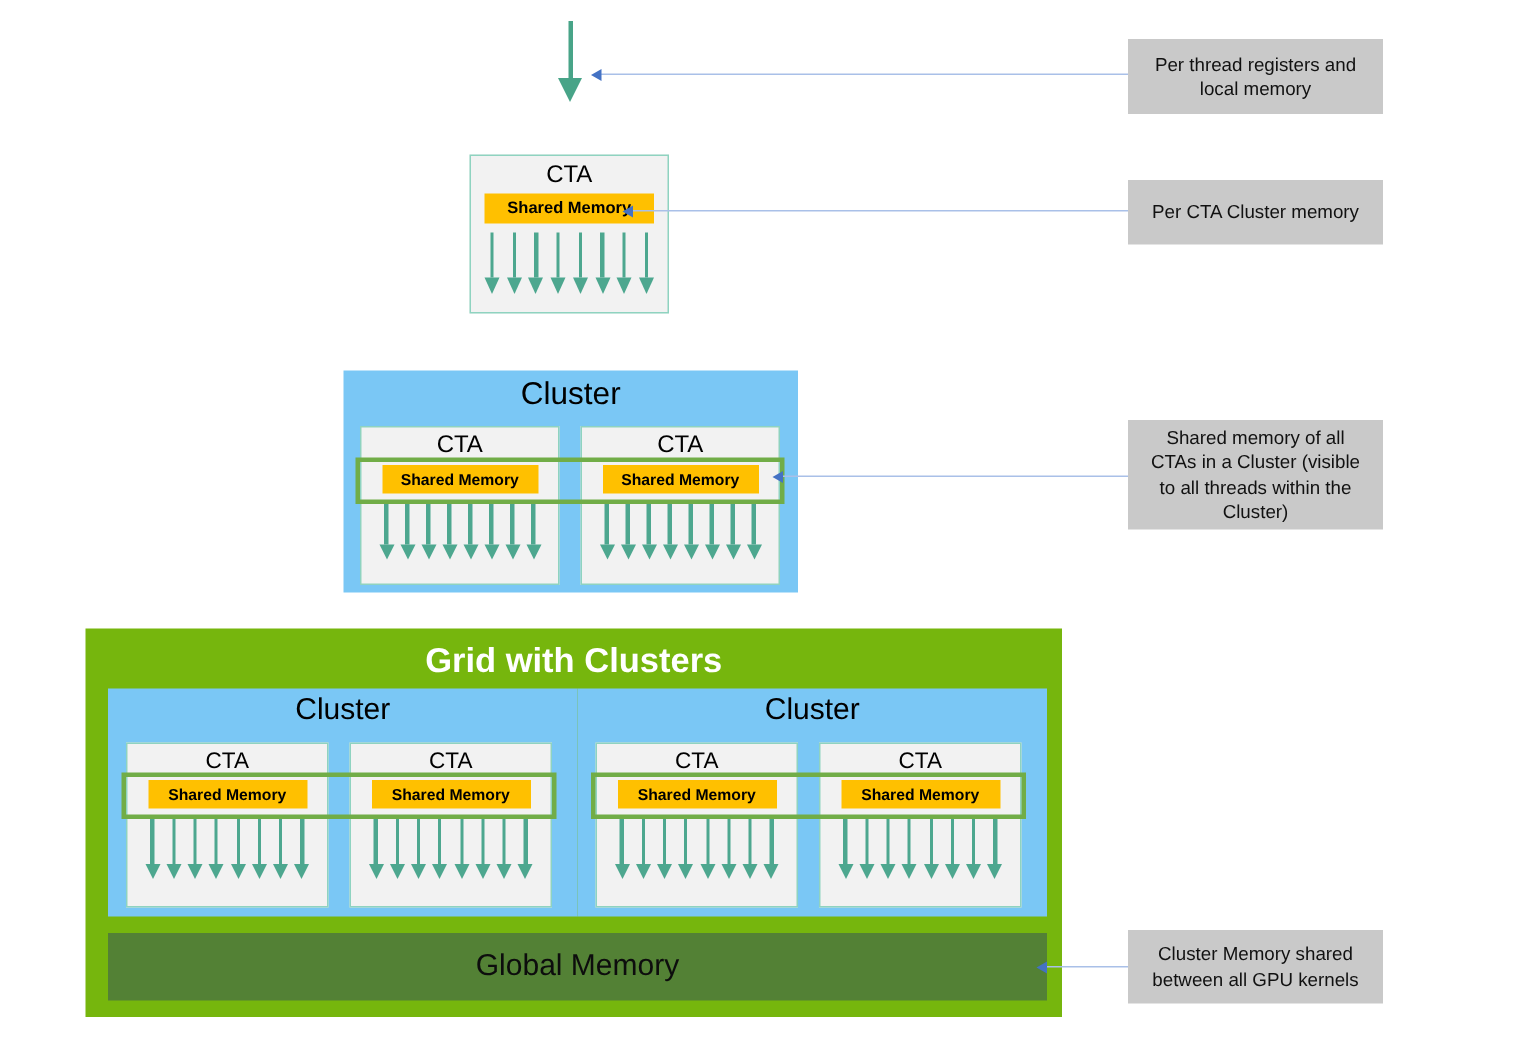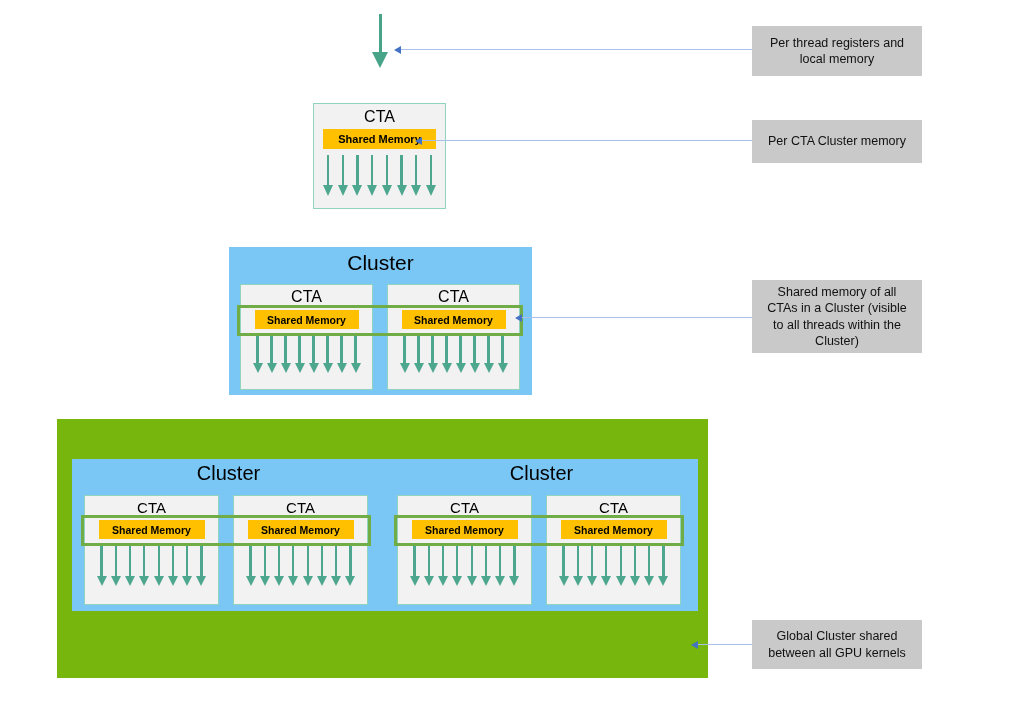--- a/index.html
+++ b/index.html
@@ -292,20 +292,21 @@
 
 <div class="abs conn" style="left:521px; top:317px; width:231px;"></div>
 <div class="abs conn-head" style="left:515px; top:314px;"></div>
 
 <div class="abs note" style="left:752px; top:280px; width:170px; height:73px;">
   <span>Shared memory of all CTAs in a Cluster (visible to all threads within the Cluster)</span>
 </div>
 
 <div class="abs grid-box" style="left:57px; top:419px; width:651px; height:259px;">
 
+  <div class="grid-title" style="font-size:23px; margin-top:8px;">Grid with Clusters</div>
 
   <div class="abs cluster" style="left:15px; top:40px; width:313px; height:152px;">
     <div class="cluster-title" style="font-size:20px; margin-top:3px;">Cluster</div>
 
     <div class="abs cta" style="left:12px; top:36px; width:135px; height:110px;">
       <div class="cta-title" style="font-size:15px; margin-top:3px;">CTA</div>
       <div class="shmem" style="width:106px; height:19px; margin-top:4px; font-size:10.5px;">
         <span>Shared Memory</span>
       </div>
       <div class="threads" style="width:110px; height:48px; margin-top:7px;">
@@ -469,20 +470,23 @@
         <div class="thread">
             <div class="stem" style="width:2.2px;height:30px;"></div>
             <div class="head" style="border-left-width:5px;border-right-width:5px;border-top-width:10px;"></div>
           </div>
       </div>
     </div>
 
     <div class="abs shmem-span" style="left:9px; top:56px; width:290px; height:31px;"></div>
   </div>
 
+  <div class="abs global-mem" style="left:15px; top:203px; width:626px; height:45px; font-size:20px;">
+    <span>Global Memory</span>
+  </div>
 </div>
 
 <div class="abs conn" style="left:697px; top:644px; width:55px;"></div>
 <div class="abs conn-head" style="left:691px; top:641px;"></div>
 
 <div class="abs note" style="left:752px; top:620px; width:170px; height:49px;">
-  <span>Global Cluster shared between all GPU kernels</span>
+  <span>Cluster Memory shared between all GPU kernels</span>
 </div>
 
 </body></html>

